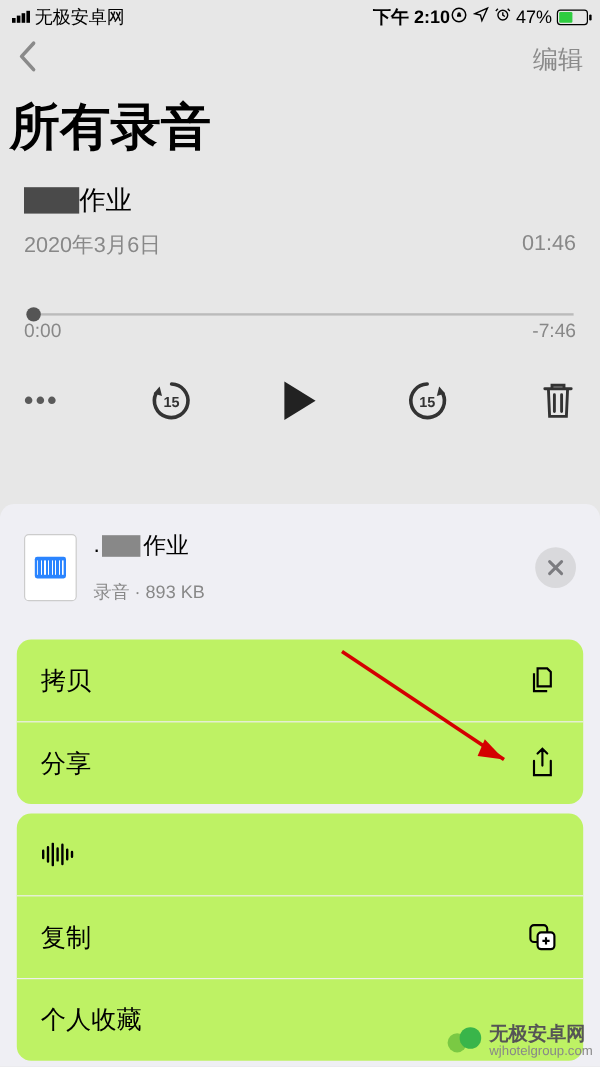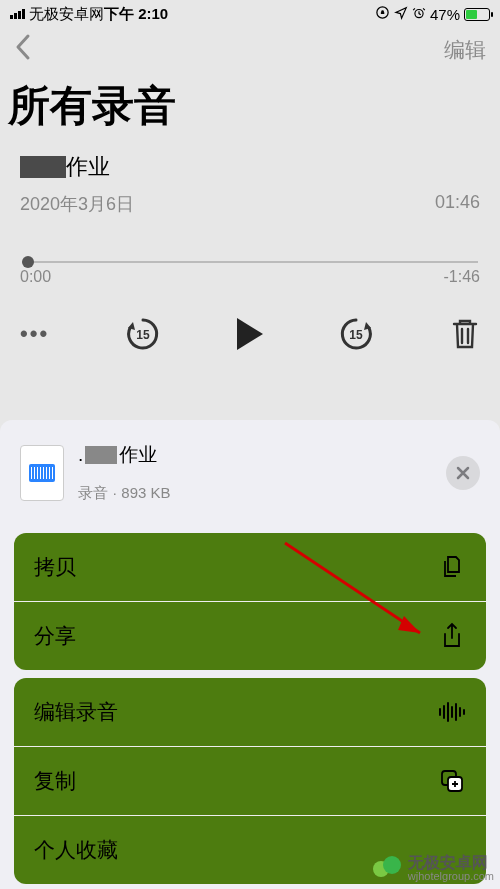--- a/index.html
+++ b/index.html
@@ -2,21 +2,21 @@
 <html><head>
 <meta charset="utf-8">
 <style>
   * { box-sizing: border-box; margin: 0; padding: 0; }
   html, body { width: 500px; height: 889px; overflow: hidden; font-family: -apple-system, "Helvetica Neue", Arial, sans-serif; background: #e7e7e7; }
   .phone { position: relative; width: 500px; height: 889px; background: #e7e7e7; }
 
   
   .status { display: flex; align-items: center; height: 28px; padding: 0 10px; font-size: 15px; color: #000; }
   .status .left { display: flex; align-items: center; gap: 4px; }
-  .status .center { flex: 1; text-align: left; font-weight: 600; }
+  .status .center { flex: 1; text-align: right; font-weight: 600; }
   .status .right { display: flex; align-items: center; gap: 4px; }
   .signal { display: flex; align-items: flex-end; gap: 1px; }
   .signal span { width: 3px; background: #000; }
   .signal span:nth-child(1){height:4px}.signal span:nth-child(2){height:6px}.signal span:nth-child(3){height:8px}.signal span:nth-child(4){height:10px}
   .battery { width: 26px; height: 13px; border: 1.5px solid #000; border-radius: 3px; position: relative; }
   .battery::after { content: ""; position: absolute; right: -4px; top: 3px; width: 2px; height: 5px; background: #000; border-radius: 1px; }
   .battery-fill { position: absolute; left: 1px; top: 1px; bottom: 1px; width: 45%; background: #2ecc40; border-radius: 1px; }
 
   
   .nav { display: flex; align-items: center; height: 44px; padding: 0 14px; }
@@ -47,21 +47,21 @@
   .file-thumb { width: 44px; height: 56px; background: #fff; border: 1px solid #ccc; border-radius: 4px; display: flex; align-items: center; justify-content: center; }
   .file-thumb-inner { width: 26px; height: 18px; background: #2a84ff; border-radius: 2px; position: relative; }
   .file-thumb-inner::before { content:""; position:absolute; left:2px; right:2px; top:3px; bottom:3px; background: repeating-linear-gradient(90deg,#fff 0 1px,transparent 1px 3px);}
   .file-info { margin-left: 14px; flex: 1; }
   .file-title { display: flex; align-items: center; font-size: 19px; color: #000; }
   .redact2 { display:inline-block; width: 32px; height: 18px; background:#888; margin: 0 2px; }
   .file-sub { font-size: 15px; color: #888; margin-top: 16px; }
   .close-btn { width: 34px; height: 34px; background: #d9d9dc; border-radius: 50%; display:flex; align-items:center; justify-content:center; }
   .close-btn svg { stroke: #7c7c80; }
 
-  .group { background: #4d7c0f; border-radius: 12px; margin: 8px 14px; overflow: hidden; }
+  .group { background: #bef264; border-radius: 12px; margin: 8px 14px; overflow: hidden; }
   .row { display: flex; align-items: center; justify-content: space-between; padding: 20px 20px; border-bottom: 1px solid #eee; }
   .row:last-child { border-bottom: none; }
   .row-label { font-size: 21px; color: #000; }
   .row-icon { width: 28px; height: 28px; display:flex; align-items:center; justify-content:center; }
 
   .arrow { position: absolute; pointer-events: none; }
 
   .watermark { position: absolute; right: 6px; bottom: 6px; display: flex; align-items: center; gap: 6px; pointer-events: none; margin-top: 10px; }
   .wm-logo { width: 30px; height: 30px; }
   .wm-text { line-height: 1; }
@@ -130,21 +130,21 @@
     <div class="rec-meta">
       <span>2020年3月6日</span>
       <span>01:46</span>
     </div>
     <div class="scrubber">
       <div class="scrubber-line"></div>
       <div class="scrubber-dot"></div>
     </div>
     <div class="scrub-times">
       <span>0:00</span>
-      <span>-1:46</span>
+      <span>-7:46</span>
     </div>
   </div>
 
   <div class="controls">
     <div class="ctrl dots">•••</div>
     <div class="ctrl">
       <svg width="40" height="40" viewBox="0 0 40 40">
           <path d="M20 6 A14 14 0 1 1 7 14" fill="none" stroke="#333" stroke-width="3" stroke-linecap="round"></path>
           <path d="M10 8 L5 14 L12 16 Z" fill="#333"></path>
           <text x="20" y="25" text-anchor="middle" font-size="12" fill="#333" font-weight="600">15</text>
@@ -204,21 +204,20 @@
         <span class="row-icon">
           <svg width="24" height="28" viewBox="0 0 24 28" fill="none" stroke="#000" stroke-width="1.8" stroke-linecap="round">
               <path d="M12 2 v14 M8 6 l4-4 l4 4 M5 12 v12 h14 v-12"></path>
             </svg>
         </span>
       </div>
     </div>
 
     <div class="group">
       <div class="row">
-        <span class="row-label">编辑录音</span>
         <span class="row-icon">
           <svg width="28" height="20" viewBox="0 0 28 20" stroke="#000" stroke-width="2" stroke-linecap="round">
               <path d="M2 7 v6 M6 4 v12 M10 1 v18 M14 5 v10 M18 2 v16 M22 6 v8 M26 8 v4"></path>
             </svg>
         </span>
       </div>
       <div class="row">
         <span class="row-label">复制</span>
         <span class="row-icon">
           <svg width="26" height="26" viewBox="0 0 26 26" fill="none" stroke="#000" stroke-width="1.8">

